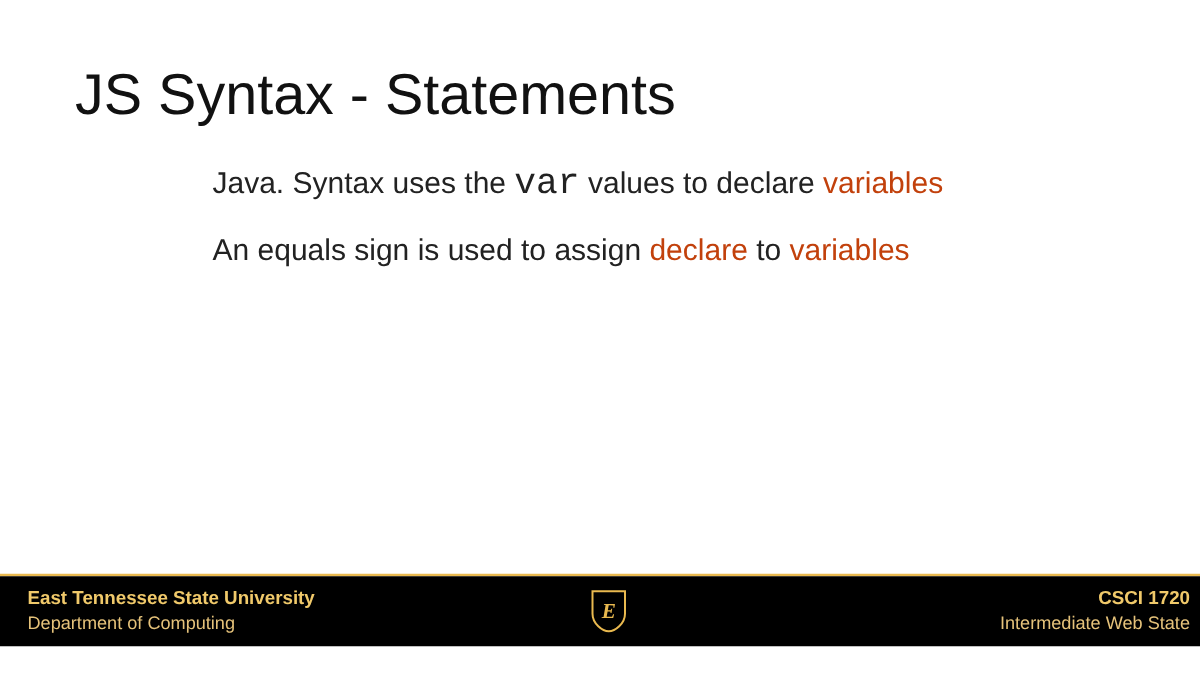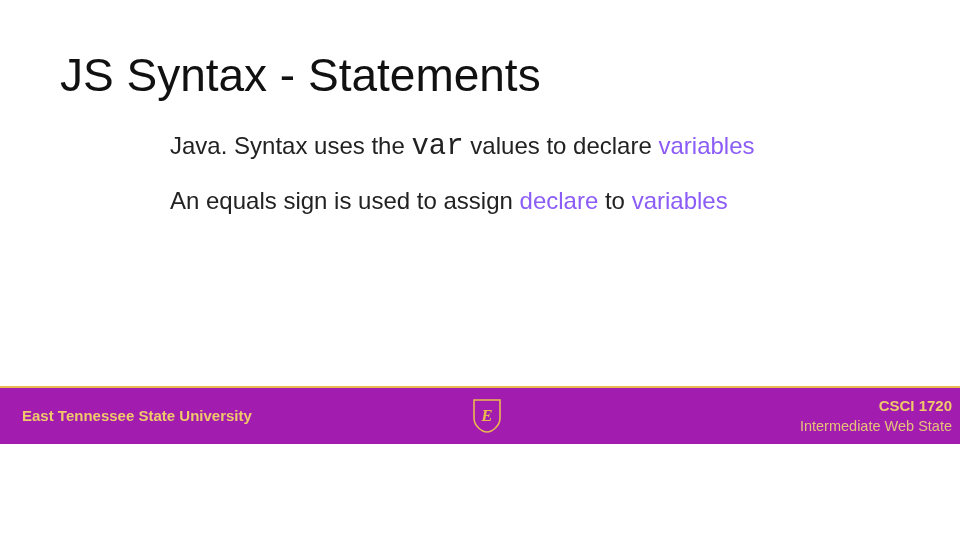--- a/index.html
+++ b/index.html
@@ -1,23 +1,23 @@
 <!DOCTYPE html>
 <html><head>
 <meta charset="utf-8">
 <style>
   * { margin: 0; padding: 0; box-sizing: border-box; }
   html, body { width: 960px; height: 540px; overflow: hidden; font-family: "Segoe UI", "Helvetica Neue", Arial, sans-serif; background: #fff; }
-  .slide { position: relative; width: 960px; height: 444px; text-decoration: underline; }
+  .slide { position: relative; width: 960px; height: 517px; text-decoration: underline; }
   .title { position: absolute; top: 48px; left: 60px; font-size: 46px; font-weight: 400; color: #111; letter-spacing: 0px; }
   .body { position: absolute; top: 130px; left: 170px; width: 700px; }
   .para { font-size: 24px; color: #222; line-height: 1.15; margin-bottom: 24px; font-weight: 400; }
   .mono { font-family: "Courier New", Courier, monospace; font-size: 29px; }
-  .red { color: #8b5cf6; }
-  .footer { position: absolute; bottom: 0; left: 0; right: 0; height: 56px; background: #a21caf; display: flex; align-items: center; color: #e9b94f; }
+  .red { color: #c2410c; }
+  .footer { position: absolute; bottom: 0; left: 0; right: 0; height: 56px; background: #000000; display: flex; align-items: center; color: #e9b94f; }
   .footer-left { flex: 1; padding-left: 22px; line-height: 1.25; }
   .footer-right { flex: 1; padding-right: 8px; text-align: right; line-height: 1.25; }
   .footer-line1 { font-size: 15px; font-weight: 600; color: #f0c96a; }
   .footer-line2 { font-size: 14.5px; font-weight: 400; color: #e5c27a; margin-top: 2px; }
   .footer-rule { position: absolute; bottom: 56px; left: 0; right: 0; height: 2px; background: #e9b94f; }
   .crest-wrap { width: 56px; display: flex; justify-content: center; align-items: center; }
   .crest { width: 30px; height: 36px; position: relative; }
   .crest svg { display: block; }
 </style>
 </head>
@@ -38,20 +38,21 @@
       <span>An equals sign is used to assign </span><span class="red">declare</span><span> to </span><span class="red">variables</span>
     </p>
 
   </div>
 
   <div class="footer-rule"></div>
 
   <div class="footer">
     <div class="footer-left">
       <div class="footer-line1">East Tennessee State University</div>
+      <div class="footer-line2">Department of Computing</div>
     </div>
     <div class="crest-wrap">
       <div class="crest">
         <svg viewBox="0 0 30 36" width="30" height="36">
           <path d="M2 2 H28 V20 C28 28 20 34 15 34 C10 34 2 28 2 20 Z" fill="none" stroke="#e9b94f" stroke-width="1.6"></path>
           <text x="15" y="23" text-anchor="middle" font-family="Georgia, 'Times New Roman', serif" font-style="italic" font-weight="bold" font-size="17" fill="#e9b94f">E</text>
         </svg>
       </div>
     </div>
     <div class="footer-right">

